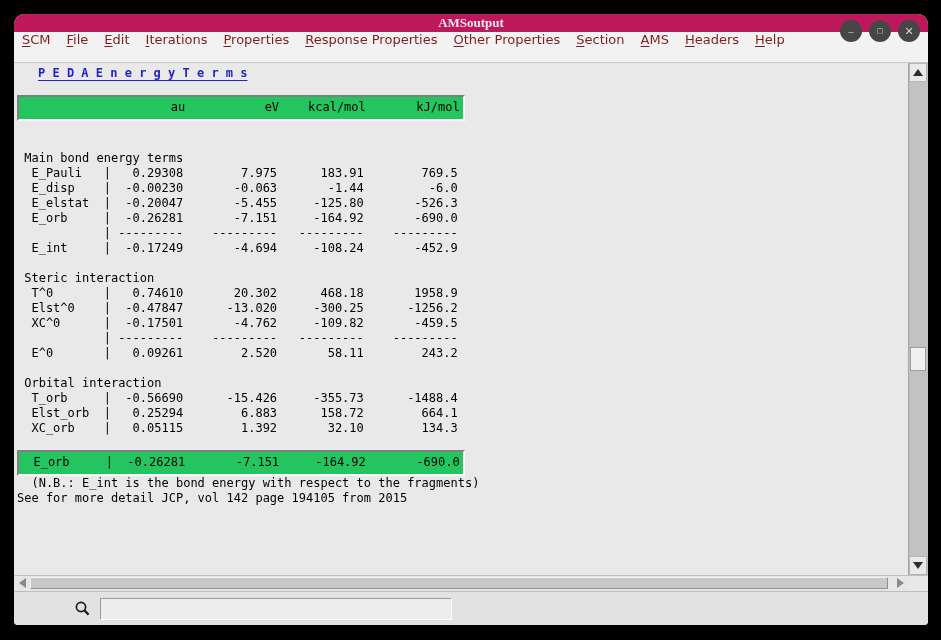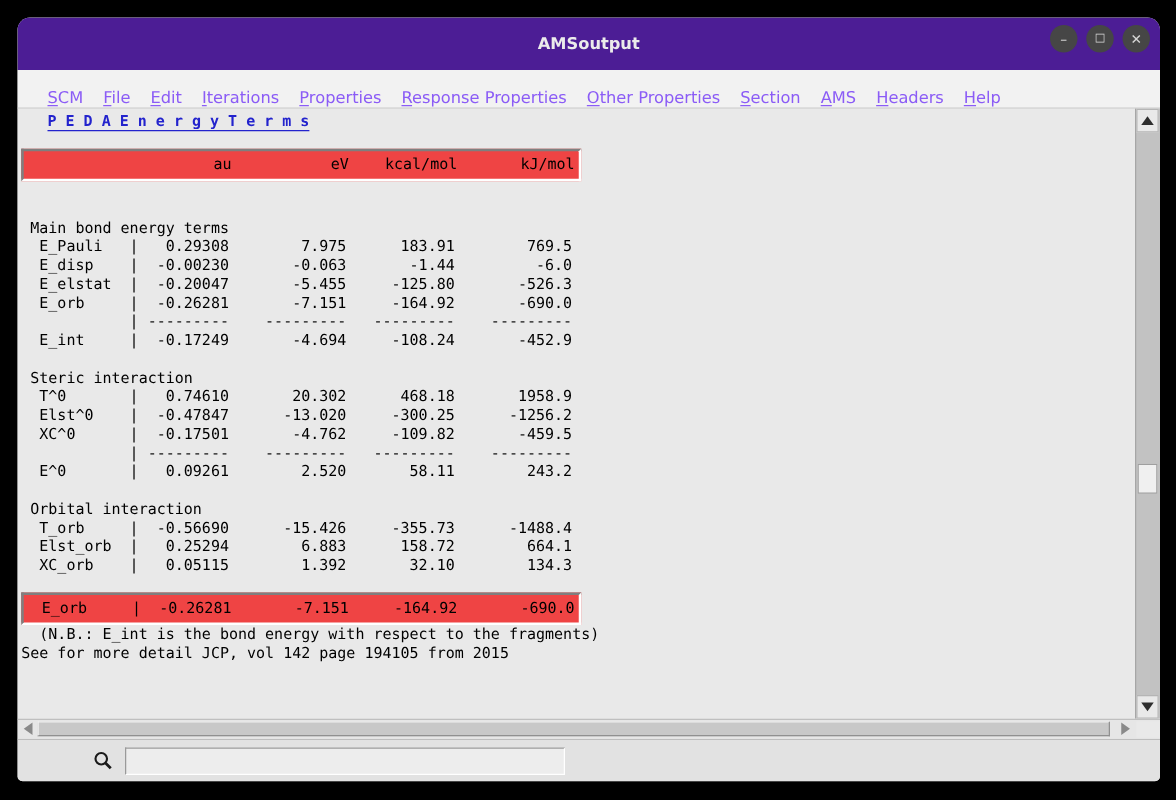--- a/index.html
+++ b/index.html
@@ -2,41 +2,41 @@
 <html><head>
 <meta charset="utf-8">
 <style>
   html,body{margin:0;padding:0;background:#000;width:941px;height:640px;overflow:hidden;
             font-family:"DejaVu Sans", sans-serif;}
   .canvas{position:absolute;left:0;top:0;width:941px;height:640px;background:#000;}
   .window{position:absolute;left:14px;top:14px;width:914px;height:611px;
           border-radius:10px 10px 4px 4px;overflow:hidden;background:#e9e9e9;
           display:flex;flex-direction:column;}
   
-  .titlebar{height:42px;background:#4c1d95;position:relative;flex:0 0 auto;
-            display:flex;align-items:center;justify-content:center;}
+  .titlebar{height:18px;background:#be185d;position:relative;flex:0 0 auto;
+            display:flex;align-items:center;justify-content:center;font-family:Liberation Serif, serif;}
   .title{color:#ebebeb;font-size:13px;font-weight:bold;}
   .winbtns{position:absolute;right:8px;top:0;height:34px;display:flex;align-items:center;gap:7px;}
   .wbtn{width:22px;height:22px;border-radius:50%;background:#464646;color:#d6d6d6;
         display:flex;align-items:center;justify-content:center;font-size:11px;line-height:1;cursor:default;}
   .wbtn.max{font-size:9px;}
   
   .menubar{height:30px;background:#f2f2f2;border-bottom:1px solid #c9c9c9;flex:0 0 auto;
-           display:flex;align-items:flex-end;gap:16px;padding-left:24px;font-size:13px;color:#8b5cf6;}
+           display:flex;align-items:flex-start;gap:16px;padding-left:8px;font-size:13px;color:#7f1d1d;}
   .menu-item{white-space:nowrap;}
   .menu-item u{text-decoration:underline;text-underline-offset:2px;}
   
   .content-row{flex:1 1 auto;display:flex;min-height:0;}
   .textarea{flex:1 1 auto;background:#e9e9e9;position:relative;overflow:hidden;
             font-family:"DejaVu Sans Mono", monospace;font-size:12px;line-height:15px;color:#000;
             padding:3px 0 0 3px;}
   pre{margin:0;font:inherit;white-space:pre;}
   .peda-header{color:#2323cd;font-weight:bold;text-decoration:underline;text-underline-offset:3px;
                padding-left:21px;cursor:pointer;}
-  .frame-box{width:444px;background:#ef4444;margin-top:14px;
+  .frame-box{width:444px;background:#22c55e;margin-top:14px;
              border:2px solid;border-color:#7f7f7f #ffffff #ffffff #7f7f7f;
              padding:3px 0 4px 0;}
   .eorb-box{margin-top:14px;}
   .notes{margin-top:0;}
   
   .vscroll{flex:0 0 19px;background:#c2c2c2;border-left:1px solid #a6a6a6;position:relative;}
   .sbtn{position:absolute;left:0;width:18px;height:19px;background:#e9e9e9;border:1px solid #b5b5b5;
         box-sizing:border-box;display:flex;align-items:center;justify-content:center;}
   .sbtn.up{top:0;}
   .sbtn.down{bottom:0;}

